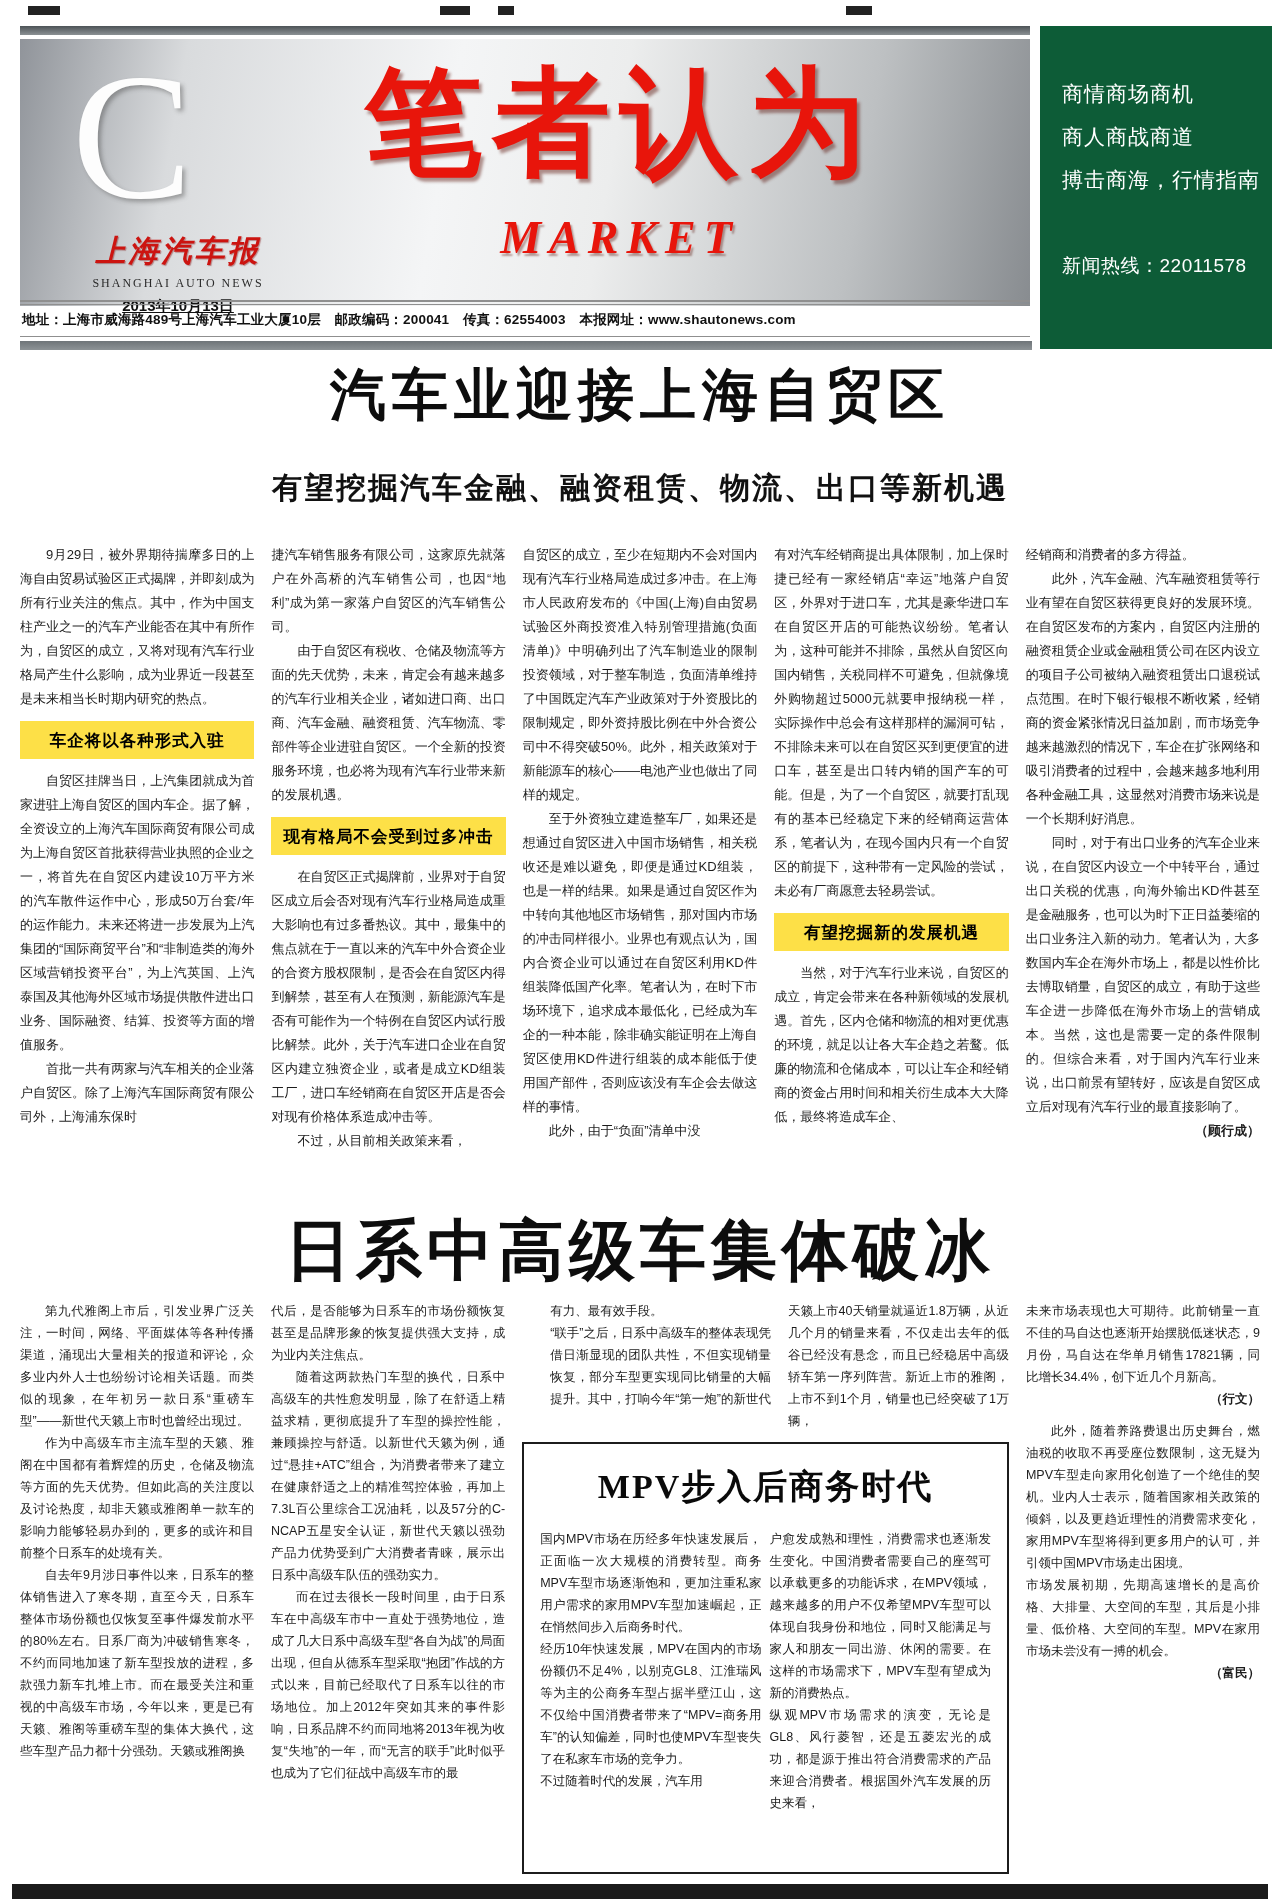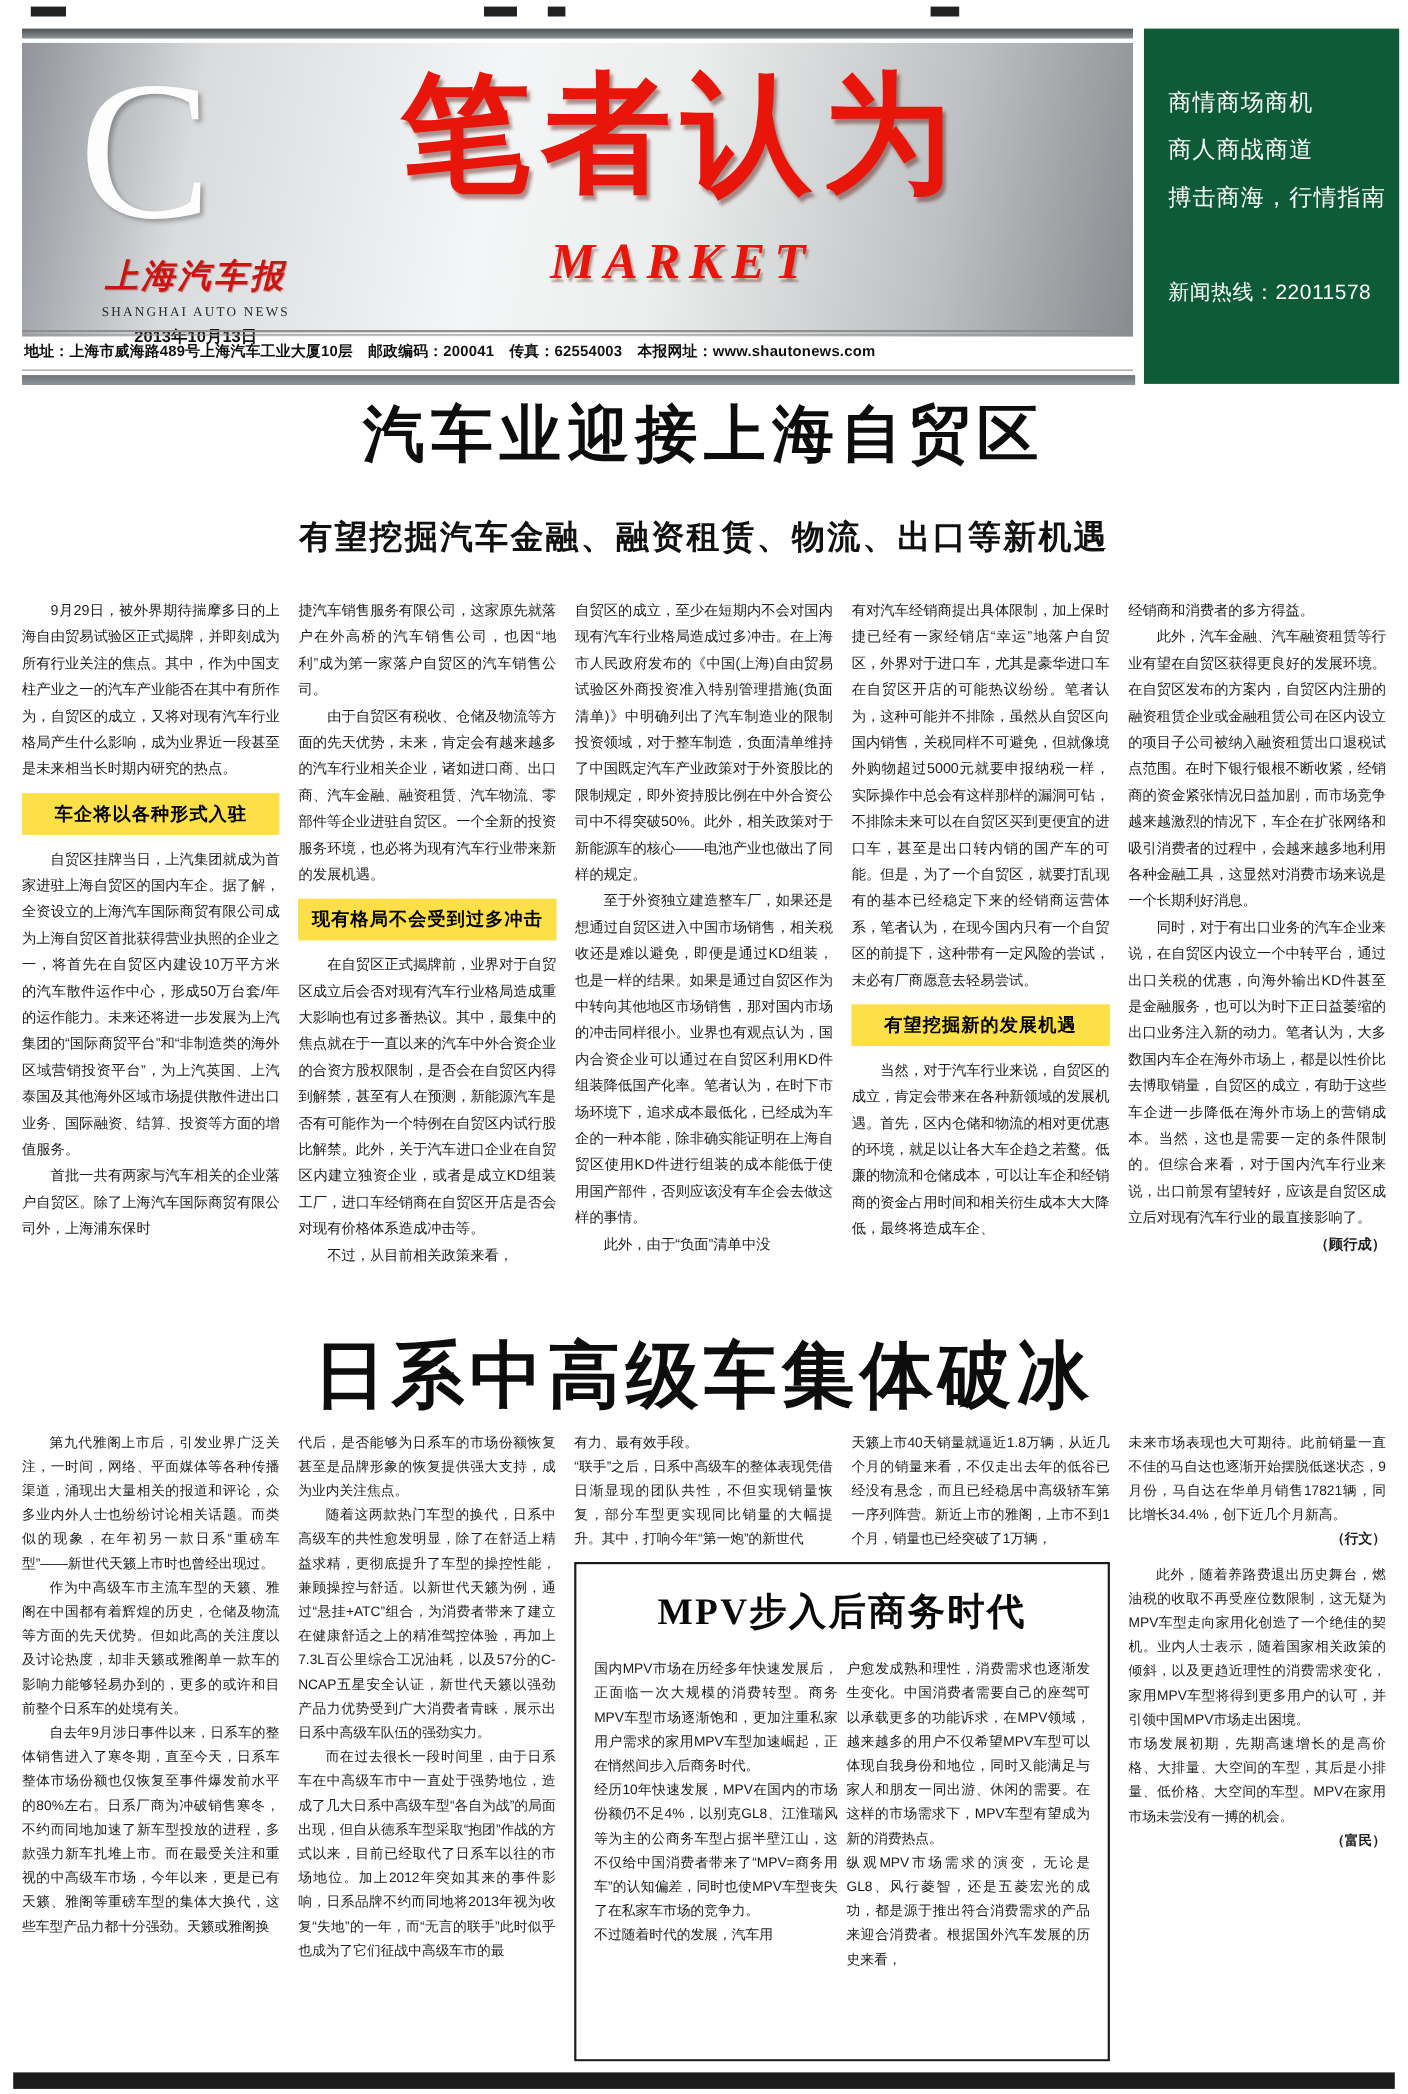--- a/index.html
+++ b/index.html
@@ -19,21 +19,21 @@
                   background:linear-gradient(#4d5357,#8b9194); }
   .masthead { position:absolute; left:20px; top:39px; width:1010px; height:267px;
               background:linear-gradient(100deg,#90949a 0%,#d9dbdd 16%,#f4f5f6 42%,#eceded 58%,#bdc0c2 82%,#888c90 100%); }
   .c-letter { position:absolute; left:52px; top:8px; font-family:"Liberation Serif", serif;
               font-size:180px; line-height:1; color:#fdfdfd; text-shadow:3px 3px 4px rgba(80,80,80,.45); }
   .brand { position:absolute; left:38px; top:192px; width:240px; text-align:center; }
   .brand-cn { font-family:"Liberation Serif", serif; font-style:italic; font-weight:bold;
               color:#cc1410; font-size:30px; letter-spacing:3px; text-shadow:1px 1px 1px rgba(120,0,0,.4); }
   .brand-en { font-family:"Liberation Serif", serif; color:#2a2a2a; font-size:12px;
               letter-spacing:2px; margin-top:4px; }
-  .brand-date { font-size:15px; font-weight:bold; color:#111; margin-top:6px; }
+  .brand-date { font-size:15px; font-weight:bold; color:#111; margin-top:6px;text-decoration:underline; }
   .mast-title { position:absolute; left:280px; top:10px; width:640px; text-align:center; }
   .title-cn { font-size:118px; font-weight:900; color:#e8150b; letter-spacing:10px; line-height:1.25;
               text-shadow:3px 4px 3px rgba(90,20,10,.45); }
   .title-en { font-family:"Liberation Serif", serif; font-style:italic; font-weight:bold;
               font-size:46px; color:#e8150b; letter-spacing:8px; margin-top:14px;
               text-shadow:2px 3px 2px rgba(90,20,10,.4); }
 
   .green-box { position:absolute; left:1040px; top:26px; width:232px; height:323px;
                color:#fff; padding:46px 0 0 22px; }
   .slogan-line { font-size:21px; line-height:43px; letter-spacing:1px; }
@@ -64,21 +64,21 @@
   .col-subhead { background:#fde047; font-weight:bold; font-size:16.5px; text-align:center;
                  padding:7px 2px; margin:10px 0; letter-spacing:1px; color:#000; text-indent:0; }
   .byline { text-align:right; font-weight:bold; }
 
   
   .headline2 { position:absolute; left:20px; top:1206px; width:1240px; text-align:center;
                font-size:66px; font-weight:900; color:#0d0d0d; letter-spacing:5px; }
   .cols-a2 { top:1300px; height:574px; }
   .cols-a2 .col { font-size:12.5px; line-height:22px; }
   .mid-wrap { flex:2.08 1 0; display:flex; flex-direction:column; }
-  .mid-cols { display:flex; gap:17px; }
+  .mid-cols { display:flex; gap:17px;margin-left:28px; }
   .mid-cols .mcol { flex:1 1 0; font-size:12.5px; line-height:22px; text-align:justify; }
 
   .mpv-box { border:2px solid #1c1c1c; margin-top:10px; padding:14px 16px 10px; flex:1 1 auto;
              display:flex; flex-direction:column; overflow:hidden; }
   .mpv-title { text-align:center; font-family:"Liberation Serif", serif; font-weight:bold;
                font-size:34px; color:#0a0a0a; letter-spacing:2px; margin:6px 0 18px; }
   .mpv-cols { display:flex; gap:8px; }
   .mpv-cols .mpvcol { flex:1 1 0; font-size:12.5px; line-height:22px; text-align:justify; }
 
   .gap-after-dongxi { height:10px; }

